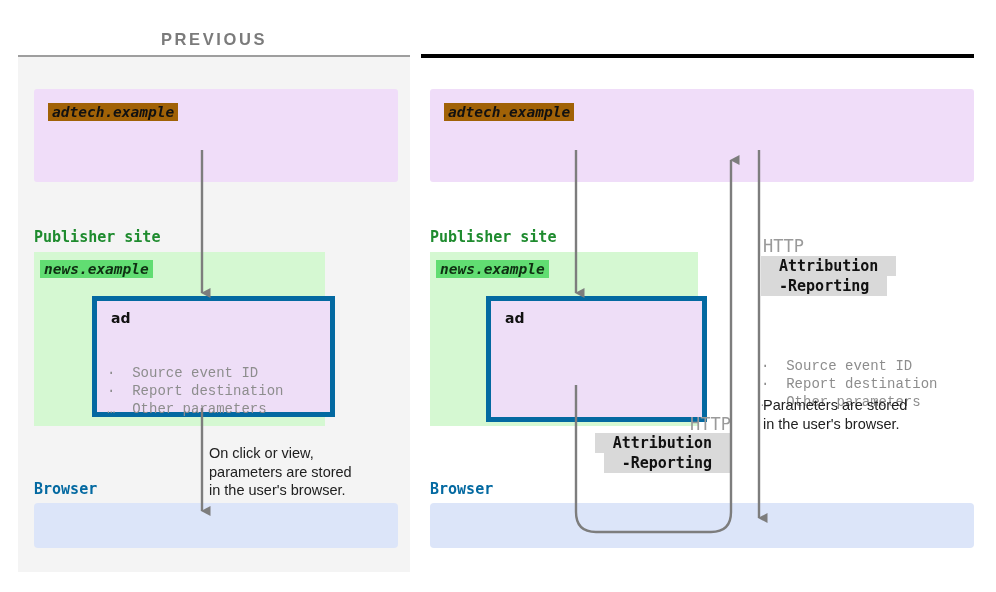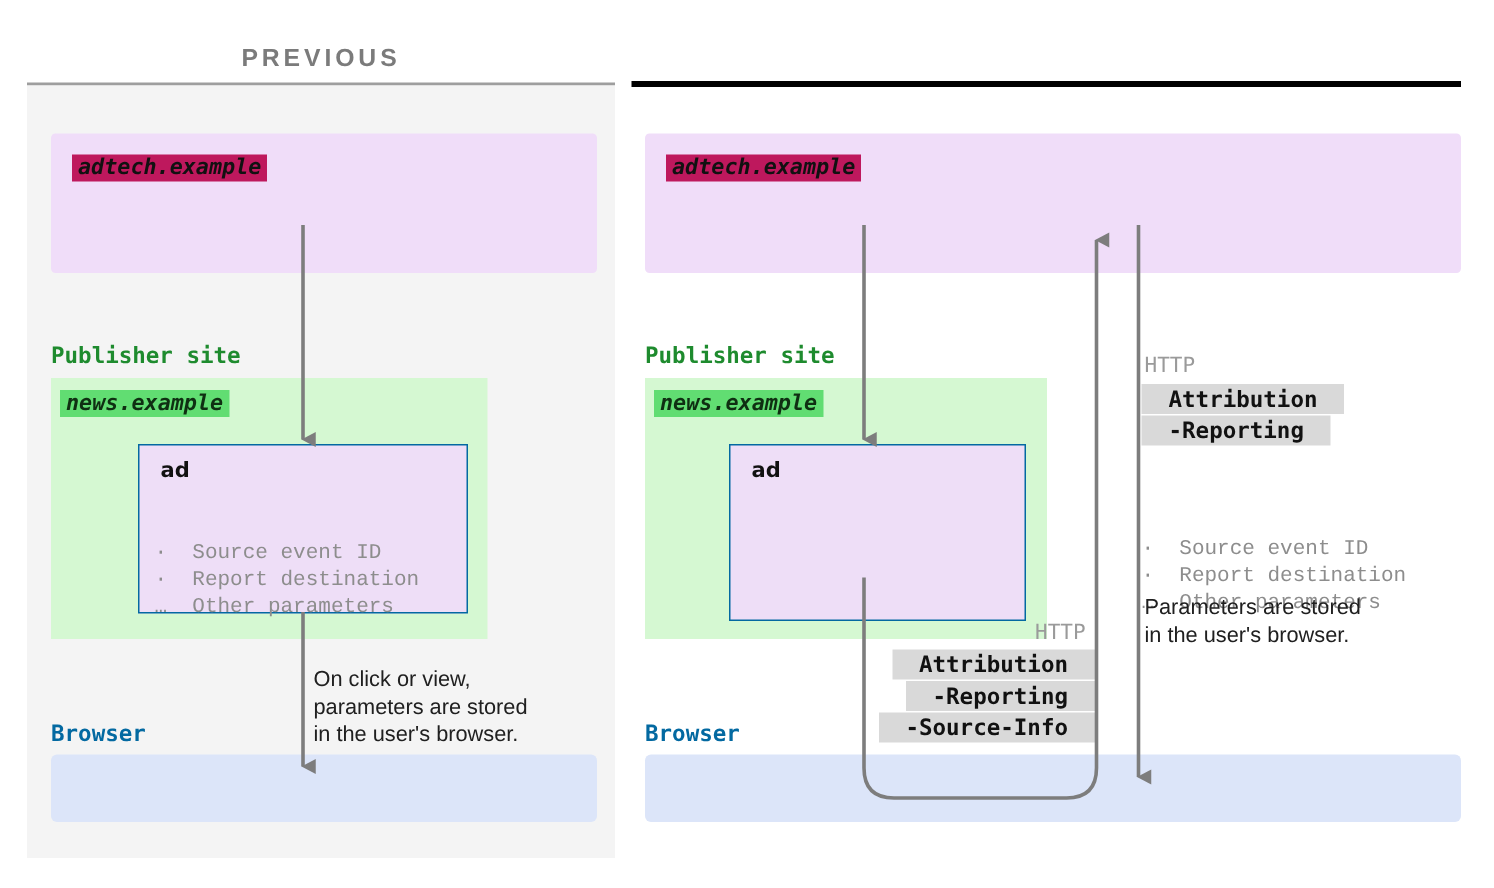--- a/index.html
+++ b/index.html
@@ -29,29 +29,29 @@
   }
   #panel-current{
     position:absolute;left:421px;top:58px;width:553px;height:514px;
     background:#ffffff;
   }
 
   
   .adtech-box{position:absolute;background:#f0ddf9;border-radius:3px;}
   .pub-box{position:absolute;background:#d5f8d2;}
   .browser-box{position:absolute;background:#dce5f9;border-radius:4px;}
-  .ad-box{position:absolute;background:#eedef7;border:1px solid #0369a1;}
+  .ad-box{position:absolute;background:#eedef7;border:5px solid #0369a1;padding-left:15px;}
 
   
   .chip{
     font-family:"DejaVu Sans Mono", monospace;
     font-style:italic;font-weight:bold;font-size:14.5px;
     padding:1px 4px;display:inline-block;white-space:nowrap;
   }
-  .chip-purple{background:#be185d;color:#111;}
+  .chip-purple{background:#a16207;color:#111;}
   .chip-green{background:#61dd72;color:#0f2f12;}
 
   .section-label{
     position:absolute;font-family:"DejaVu Sans Mono", monospace;
     font-size:15px;font-weight:bold;white-space:nowrap;
   }
   .label-green{color:#1e8b2e;}
   .label-blue{color:#0369a1;}
 
   
@@ -66,21 +66,21 @@
 
   
   .note{
     position:absolute;font-family:"Liberation Sans", sans-serif;
     font-size:14.5px;color:#202020;line-height:18.5px;white-space:pre-line;
   }
 
   
   .http-word{
     position:absolute;font-family:"DejaVu Sans Mono", monospace;
-    font-size:14px;color:#9a9a9a;white-space:nowrap;
+    font-size:17px;color:#9a9a9a;white-space:nowrap;
   }
   .hdr-stack{position:absolute;white-space:nowrap;}
   .hdr-stack .ln{display:block;line-height:20px;}
   .hdr-tok{
     font-family:"DejaVu Sans Mono", monospace;
     font-size:15px;font-weight:bold;color:#111;
     background:#d9d9d9;padding:0 18px;display:inline-block;
   }
   .hdr-colon{
     font-family:"DejaVu Sans Mono", monospace;
@@ -142,21 +142,20 @@
 
   <div class="ad-box" style="left:486px;top:296px;width:196px;height:116px;">
     <span class="ad-title" style="left:14px;top:9px;">ad</span>
   </div>
 
   <div class="http-word" style="left:690px;top:414px;">HTTP</div>
 
   <div class="hdr-stack hdr-right" id="req-stack" style="left:560px;top:433px;width:170px;">
     <span class="ln"><span class="hdr-tok">Attribution</span></span>
     <span class="ln"><span class="hdr-tok">-Reporting</span></span>
-    <span class="ln"><span class="hdr-tok">-Source-Info</span></span>
   </div>
 
   <div class="http-word" style="left:763px;top:236px;">HTTP</div>
 
   <div class="hdr-stack" id="res-stack" style="left:761px;top:256px;">
     <span class="ln"><span class="hdr-tok">Attribution</span></span>
     <span class="ln"><span class="hdr-tok">-Reporting</span></span>
   </div>
 
   <div class="ad-list" style="left:761px;top:330px;">·  Source event ID

